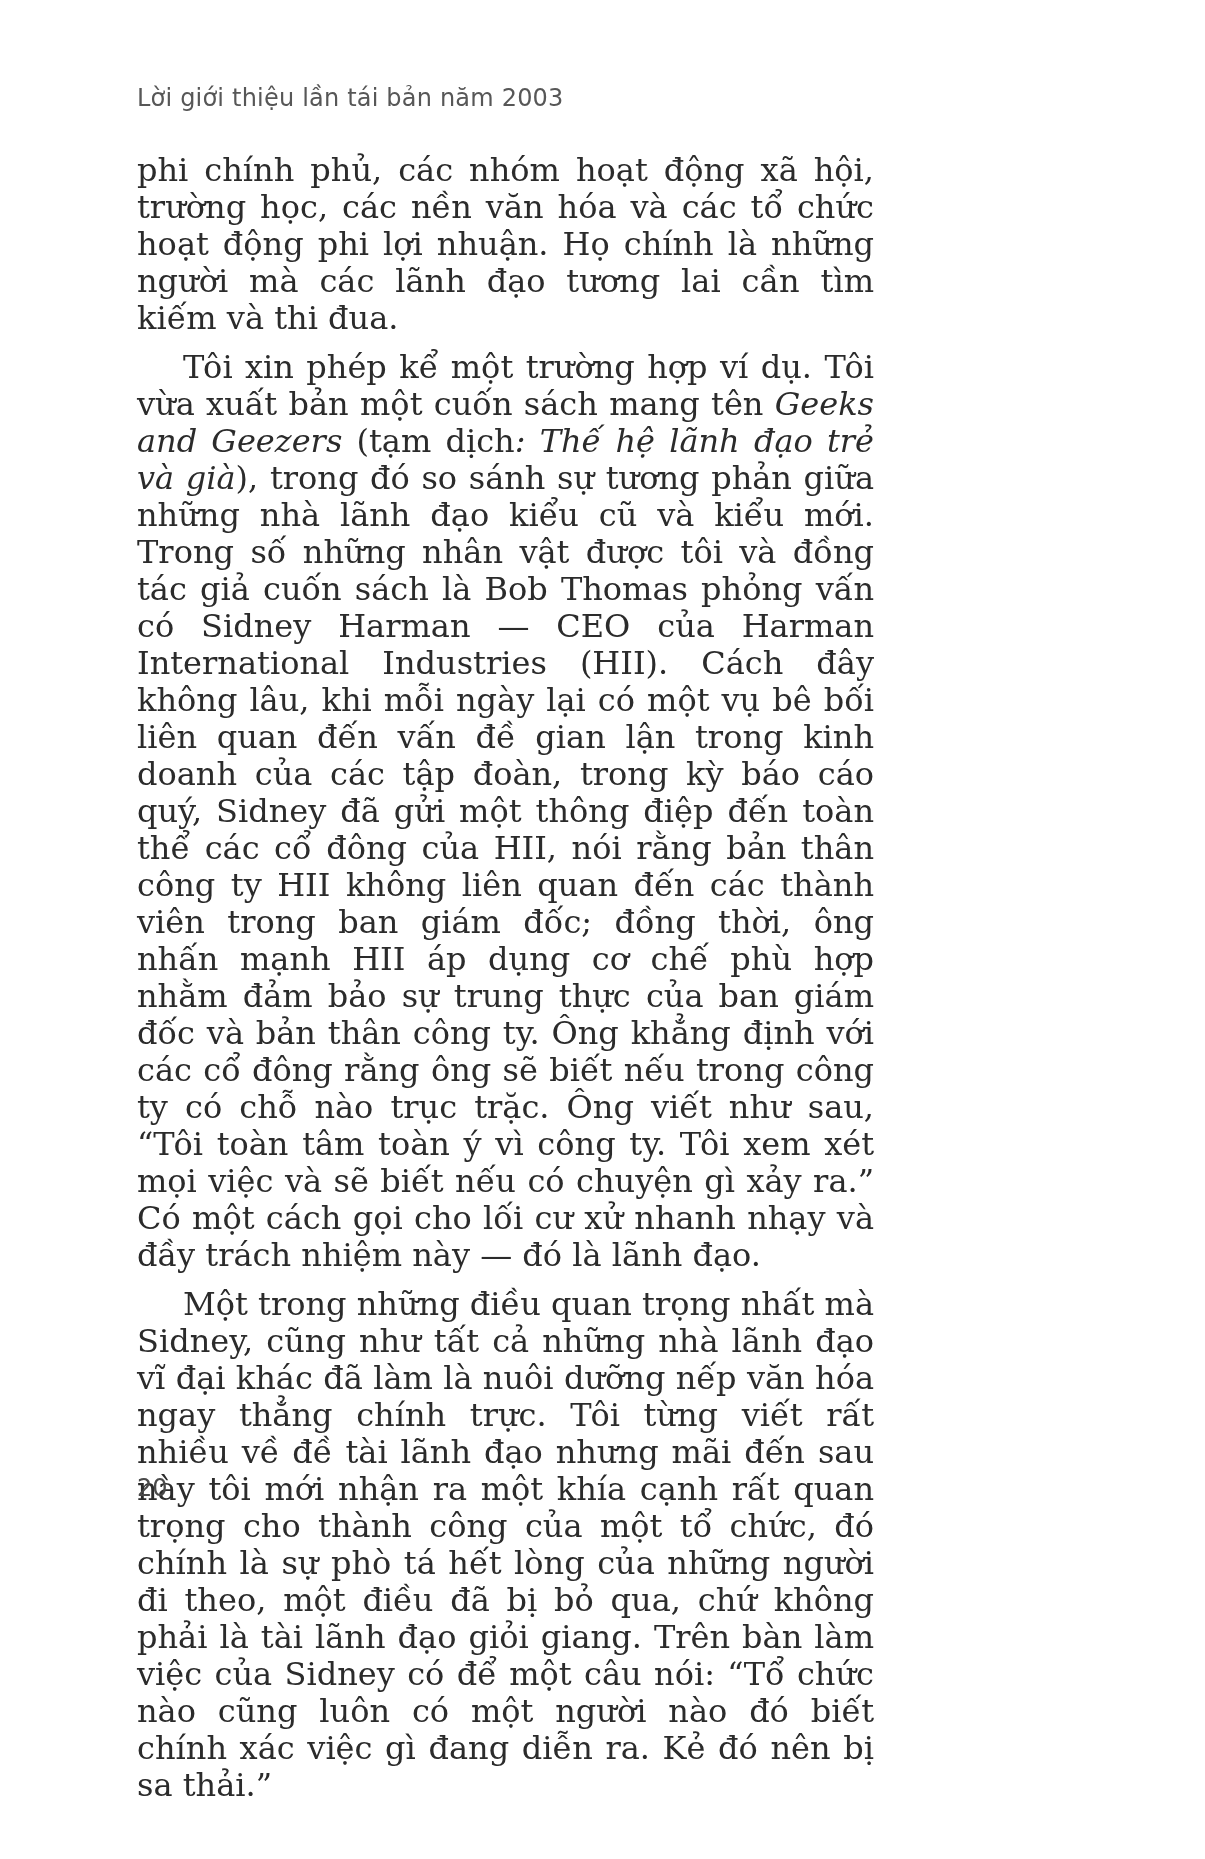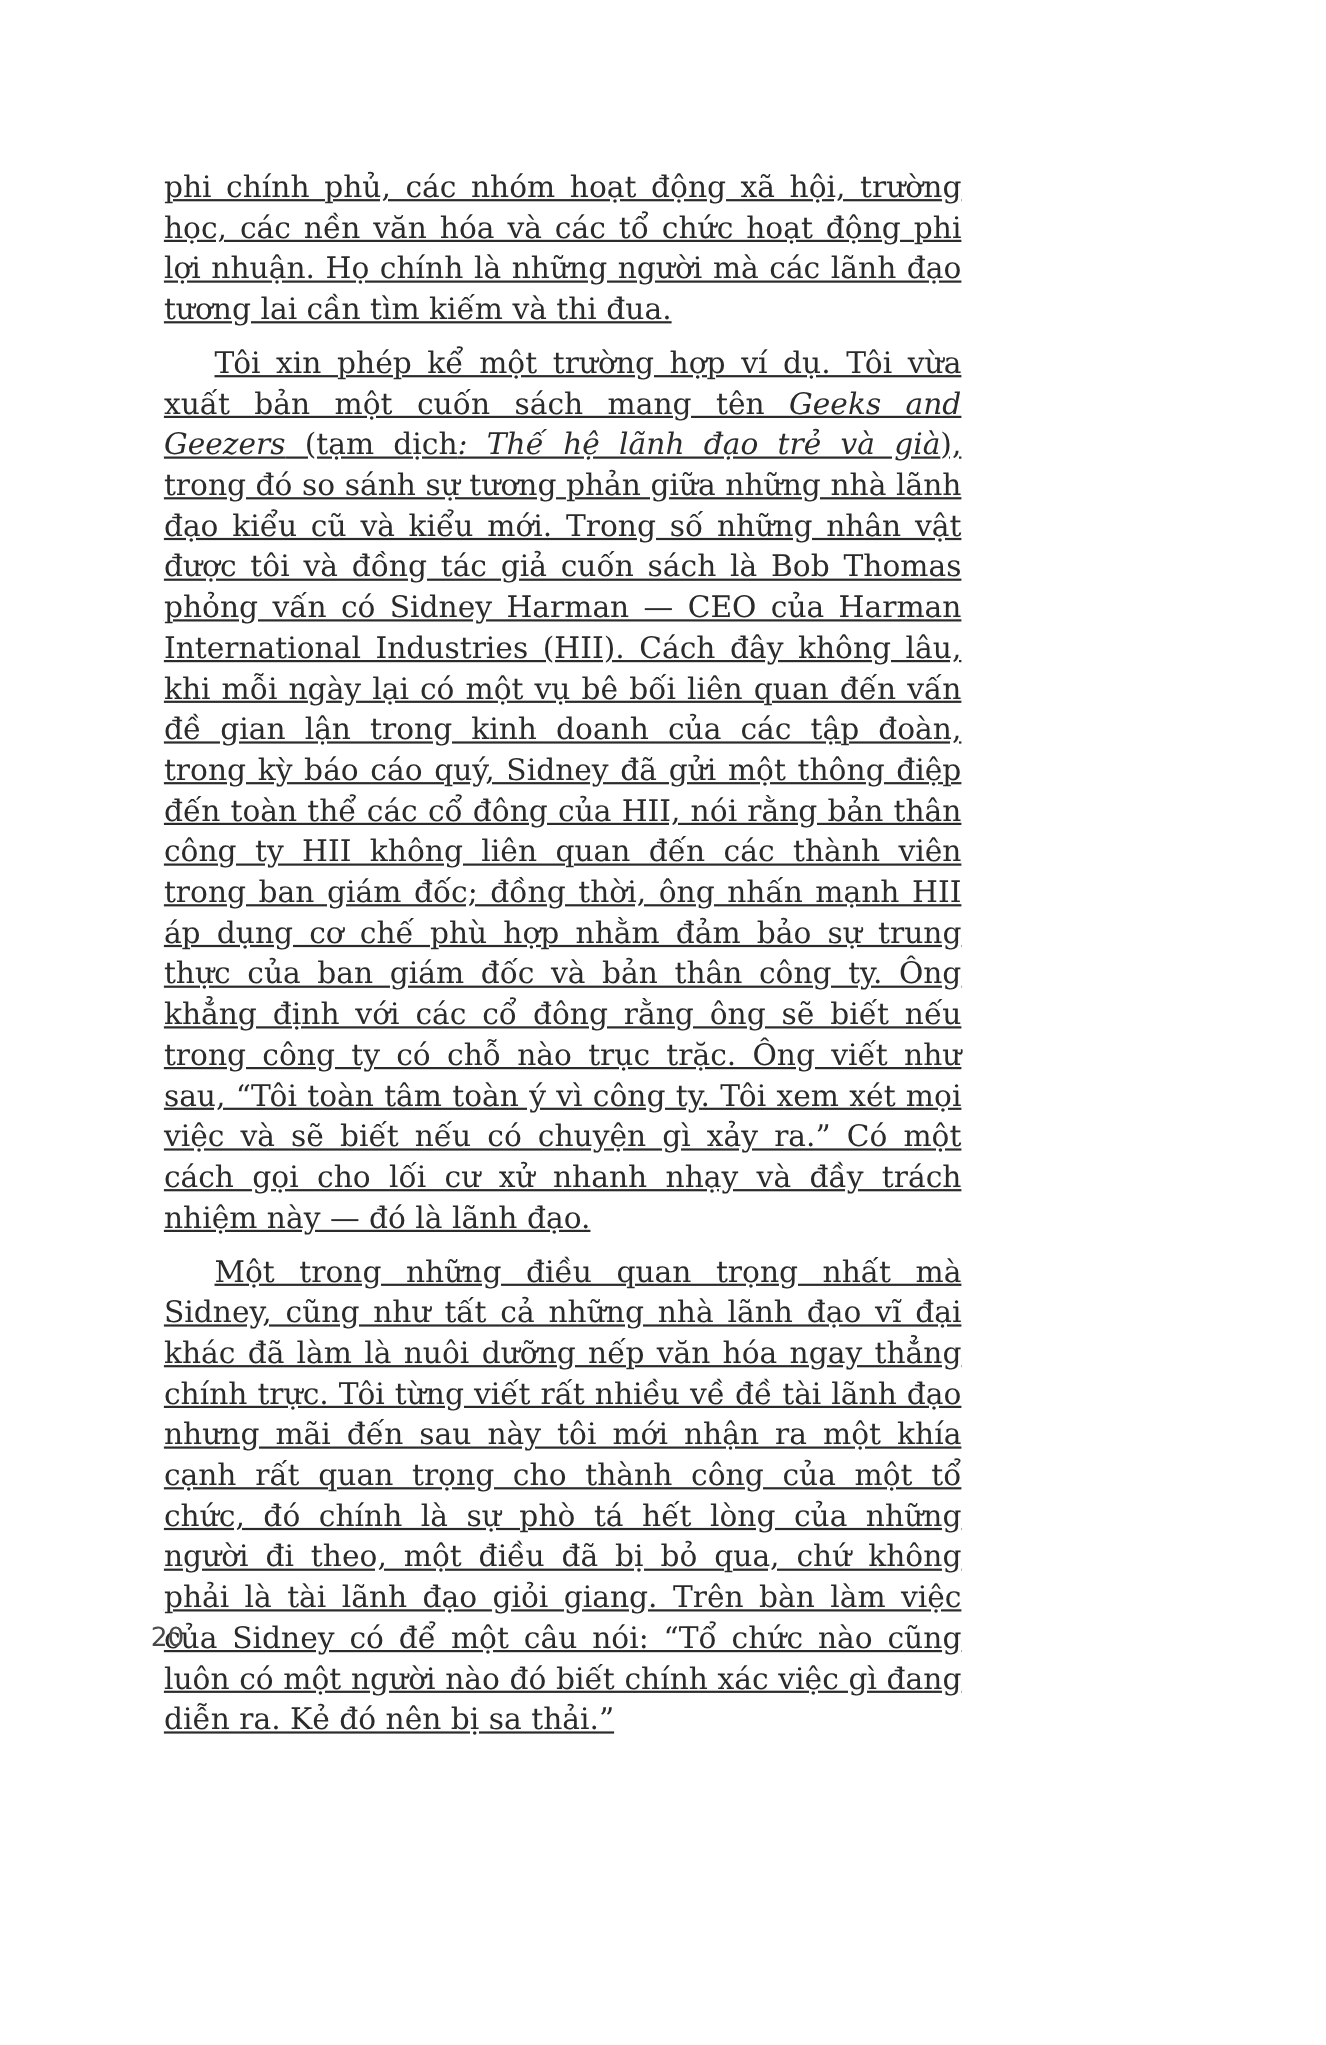--- a/index.html
+++ b/index.html
@@ -29,26 +29,25 @@
     letter-spacing: 0.2px;
   }
   .body-text {
     position: absolute;
     left: 137px;
     top: 152px;
     width: 737px;
     color: #2b2b2b;
   }
   .para {
-    margin: 0 0 12px 12px;
-    font-size: 27px;
+    margin: 0 0 12px 0;
+    font-size: 32px;
     line-height: 37px;
     text-align: justify;
     text-justify: inter-word;
-    text-decoration: underline;
   }
   .para.indent {
     text-indent: 46px;
   }
   .para em {
     font-style: italic;
   }
   .page-number {
     position: absolute;
     left: 137px;
@@ -56,20 +55,21 @@
     font-family: "DejaVu Sans", "Liberation Sans", sans-serif;
     font-size: 24px;
     color: #4a4a4a;
   }
 </style>
 </head>
 <body>
 
 <div class="book-page">
 
+  <div class="running-head">Lời giới thiệu lần tái bản năm 2003</div>
 
   <div class="body-text">
 
     <p class="para"><span>phi chính phủ, các nhóm hoạt động xã hội, trường học, các nền văn hóa và các tổ chức hoạt động phi lợi nhuận. Họ chính là những người mà các lãnh đạo tương lai cần tìm kiếm và thi đua.</span></p>
 
     <p class="para indent"><span>Tôi xin phép kể một trường hợp ví dụ. Tôi vừa xuất bản một cuốn sách mang tên </span><em>Geeks and Geezers</em><span> (tạm dịch</span><em>: Thế hệ lãnh đạo trẻ và già</em><span>), trong đó so sánh sự tương phản giữa những nhà lãnh đạo kiểu cũ và kiểu mới. Trong số những nhân vật được tôi và đồng tác giả cuốn sách là Bob Thomas phỏng vấn có Sidney Harman — CEO của Harman International Industries (HII). Cách đây không lâu, khi mỗi ngày lại có một vụ bê bối liên quan đến vấn đề gian lận trong kinh doanh của các tập đoàn, trong kỳ báo cáo quý, Sidney đã gửi một thông điệp đến toàn thể các cổ đông của HII, nói rằng bản thân công ty HII không liên quan đến các thành viên trong ban giám đốc; đồng thời, ông nhấn mạnh HII áp dụng cơ chế phù hợp nhằm đảm bảo sự trung thực của ban giám đốc và bản thân công ty. Ông khẳng định với các cổ đông rằng ông sẽ biết nếu trong công ty có chỗ nào trục trặc. Ông viết như sau, “Tôi toàn tâm toàn ý vì công ty. Tôi xem xét mọi việc và sẽ biết nếu có chuyện gì xảy ra.” Có một cách gọi cho lối cư xử nhanh nhạy và đầy trách nhiệm này — đó là lãnh đạo.</span></p>
 
     <p class="para indent"><span>Một trong những điều quan trọng nhất mà Sidney, cũng như tất cả những nhà lãnh đạo vĩ đại khác đã làm là nuôi dưỡng nếp văn hóa ngay thẳng chính trực. Tôi từng viết rất nhiều về đề tài lãnh đạo nhưng mãi đến sau này tôi mới nhận ra một khía cạnh rất quan trọng cho thành công của một tổ chức, đó chính là sự phò tá hết lòng của những người đi theo, một điều đã bị bỏ qua, chứ không phải là tài lãnh đạo giỏi giang. Trên bàn làm việc của Sidney có để một câu nói: “Tổ chức nào cũng luôn có một người nào đó biết chính xác việc gì đang diễn ra. Kẻ đó nên bị sa thải.”</span></p>
 
   </div>

